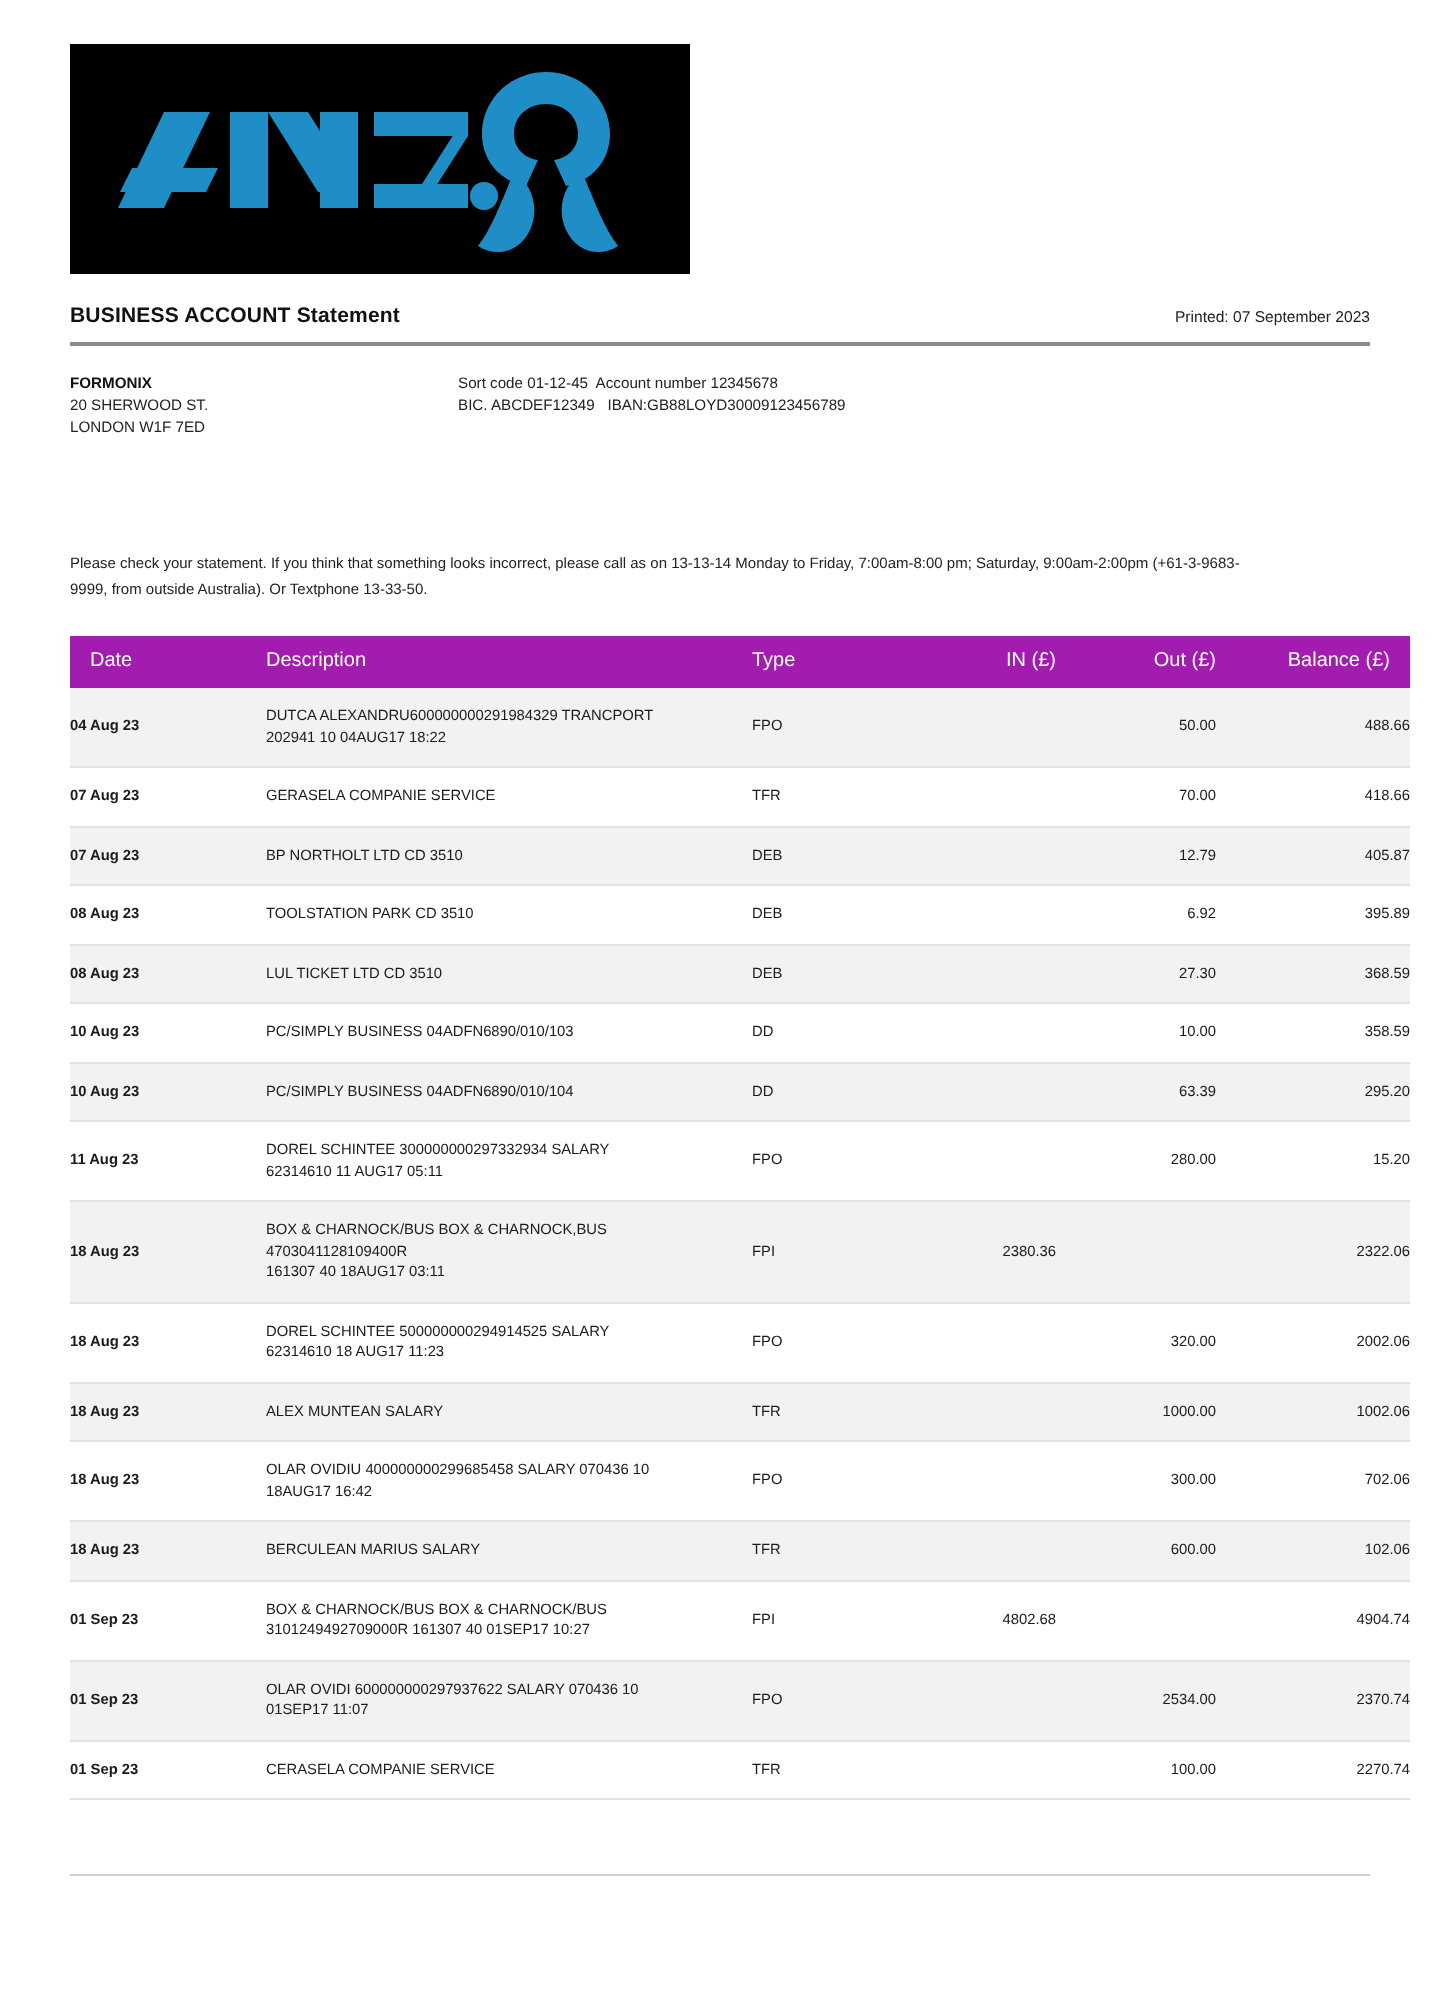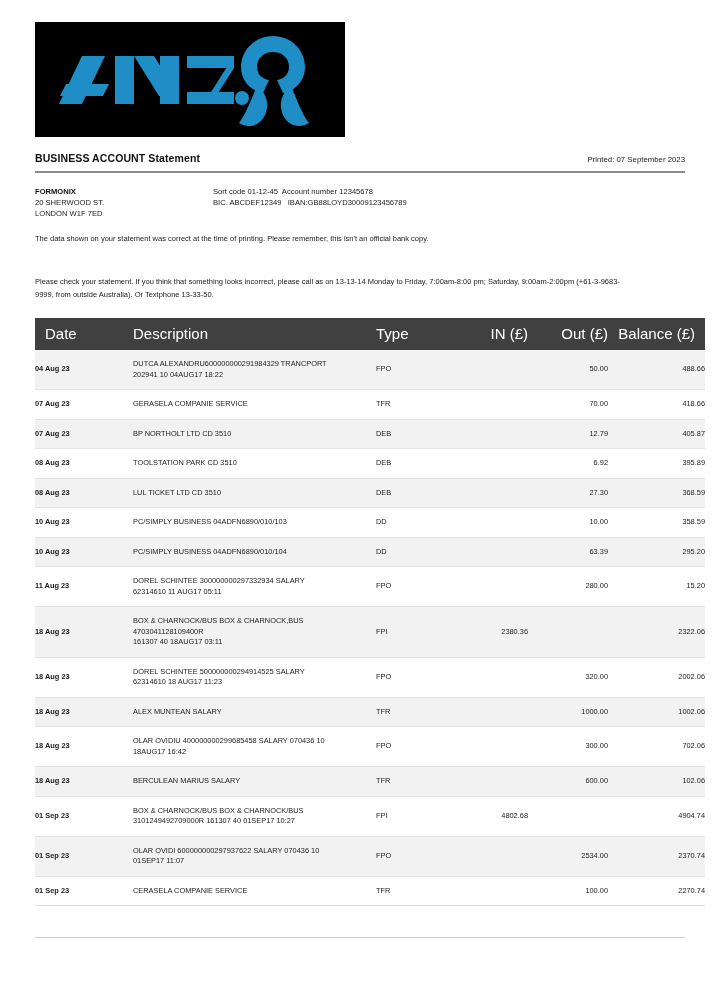--- a/index.html
+++ b/index.html
@@ -80,21 +80,21 @@
     font-size: 7.6px;
     font-weight: bold;
     line-height: 11.2px;
     color: #111;
   }
   .addr-line {
     font-size: 7.6px;
     line-height: 11.2px;
     color: #222;
   }
-  .acct { margin-left: 35px; }
+  .acct { margin-left: 51px; }
   .acct-line {
     font-size: 7.6px;
     line-height: 11.2px;
     color: #222;
     white-space: pre;
   }
 
   
   .notice-1 {
     position: absolute;
@@ -118,23 +118,23 @@
   
   .txn-table {
     position: absolute;
     left: 35px;
     top: 318px;
     width: 650px;
     border-collapse: collapse;
     table-layout: fixed;
   }
   .txn-table thead th {
-    background: #404040;
+    background: #a21caf;
     color: #ffffff;
-    font-size: 15px;
+    font-size: 10px;
     font-weight: normal;
     padding: 7px 0 8px 0;
     text-align: left;
     vertical-align: middle;
   }
   .col-date   { width: 88px;  padding-left: 10px !important; }
   .col-desc   { width: 243px; }
   .col-type   { width: 70px; }
   .col-in     { width: 82px;  text-align: right !important; }
   .col-out    { width: 80px;  text-align: right !important; }
@@ -229,21 +229,20 @@
       <div class="addr-name">FORMONIX</div>
       <div class="addr-line">20 SHERWOOD ST.</div>
       <div class="addr-line">LONDON W1F 7ED</div>
     </div>
     <div class="acct">
       <div class="acct-line">Sort code 01-12-45  Account number 12345678</div>
       <div class="acct-line">BIC. ABCDEF12349   IBAN:GB88LOYD30009123456789</div>
     </div>
   </div>
 
-  <div class="notice-1">The data shown on your statement was correct at the time of printing. Please remember, this isn't an official bank copy.</div>
   <div class="notice-2">Please check your statement. If you think that something looks incorrect, please call as on 13-13-14 Monday to Friday, 7:00am-8:00 pm; Saturday, 9:00am-2:00pm  (+61-3-9683-9999, from outside Australia). Or Textphone 13-33-50.</div>
 
   <table class="txn-table">
     <thead>
       <tr>
         <th class="col-date">Date</th>
         <th class="col-desc">Description</th>
         <th class="col-type">Type</th>
         <th class="col-in">IN (£)</th>
         <th class="col-out">Out (£)</th>

